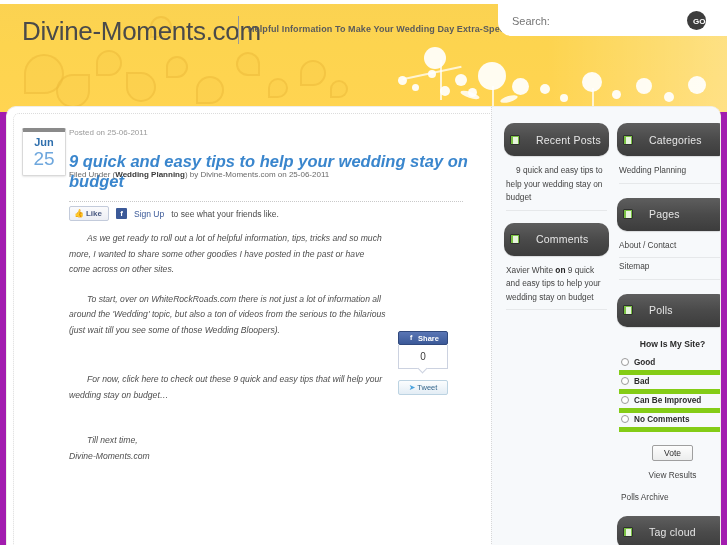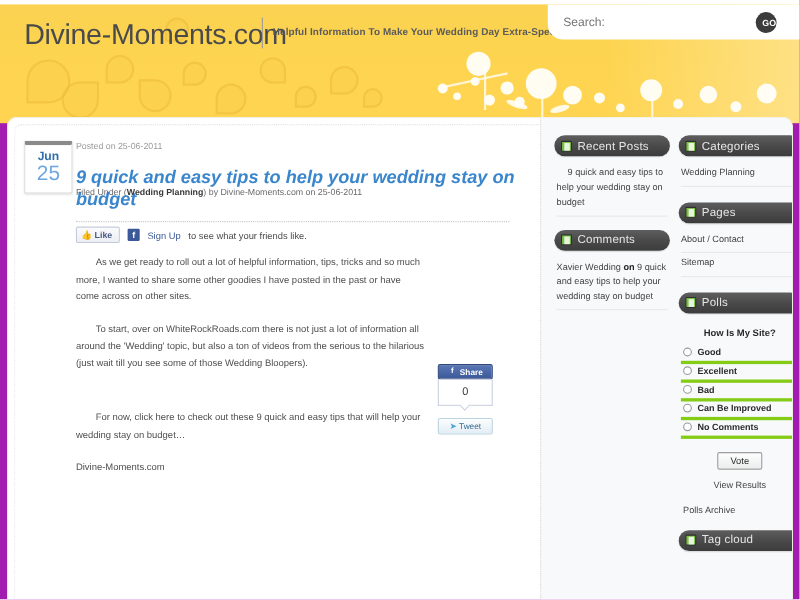--- a/index.html
+++ b/index.html
@@ -215,20 +215,21 @@
   }
   .fb-link { color:#3b5998; cursor:pointer; }
   .fb-rest { color:#4b4b4b; }
 
   .post-body {
     position: absolute; left: 62px; top: 124px;
     width: 318px;
     font-size: 8.6px;
     color: #4f4f4f;
     line-height: 15.5px;
+    font-style: italic;
   }
   .post-body p { margin: 0 0 14px 0; text-indent: 18px; }
   .post-body p.noindent { text-indent: 0; }
 
   
   .share-col {
     position: absolute; left: 391px; top: 224px;
   }
   .fb-share-btn {
     width: 50px; height: 14px;
@@ -262,25 +263,25 @@
   }
   .bird { color:#4aa3de; font-size:8px; }
 
   
   .sb-col { position: absolute; }
   .sb-col-left  { left: 497px; top: 16px; width: 105px; }
   .sb-col-right { left: 610px; top: 16px; width: 111px; }
 
   .widget { margin-bottom: 9px; }
   .widget-head {
-    height: 19px;
+    height: 33px;
     border-radius: 10px;
     background: linear-gradient(to bottom,#5e5e5e 0%,#4a4a4a 50%,#3c3c3c 100%);
     display: flex; align-items: center;
-    padding-left: 6px; gap: 5px;
+    padding-left: 6px; gap: 16px;
     box-shadow: 0 1px 1px rgba(0,0,0,0.12);
   }
   .widget-icon {
     width: 10px; height: 10px;
     background: #7ac143;
     border: 1px solid #2f2f2f;
     border-radius: 1px;
     position: relative;
   }
   .widget-icon::after {
@@ -303,21 +304,21 @@
 
   
   .poll-q {
     text-align:center; font-size:8.6px; font-weight:bold;
     color:#2b2b2b; margin: 6px 0 7px 0;
   }
   .poll-opt {
     display:flex; align-items:center; gap:5px;
     font-size:8.2px; font-weight:bold; color:#2b2b2b;
     padding: 2px 0 3px 2px;
-    border-bottom: 3px solid #84cc16;
+    border-bottom: 5px solid #84cc16;
     cursor:pointer;
   }
   .radio {
     width:8px; height:8px; border-radius:50%;
     border:1px solid #9a9a9a; background:#fff;
     flex: 0 0 auto;
   }
   .vote-wrap { text-align:center; margin-top:10px; }
   .vote-btn {
     font-family:"Liberation Sans",sans-serif;
@@ -416,20 +417,21 @@
         </span>
         <span class="fb-f">f</span>
         <span class="fb-link">Sign Up</span>
         <span class="fb-rest">to see what your friends like.</span>
       </div>
 
       <div class="post-body">
         <p>As we get ready to roll out a lot of helpful information, tips, tricks and so much more, I wanted to share some other goodies I have posted in the past or have come across on other sites.</p>
         <p>To start, over on WhiteRockRoads.com there is not just a lot of information all around the 'Wedding' topic, but also a ton of videos from the serious to the hilarious (just wait till you see some of those Wedding Bloopers).</p>
         <p style="margin-top:34px;">For now, click here to check out these 9 quick and easy tips that will help your wedding stay on budget…</p>
+        <p style="margin-top:30px; margin-bottom:0;">Till next time,</p>
         <p class="noindent">Divine-Moments.com</p>
       </div>
 
       <div class="share-col">
         <div class="fb-share-btn">
           <span class="fb-f" style="width:8px;height:8px;line-height:8px;font-size:7px;background:transparent;border:none;">f</span>
           <span>Share</span>
         </div>
         <div class="fb-share-count">
           <span>0</span>
@@ -455,21 +457,21 @@
         </div>
       </div>
 
       <div class="widget" style="margin-top:12px;">
         <div class="widget-head">
           <span class="widget-icon"></span>
           <span class="widget-title">Comments</span>
         </div>
         <div class="widget-body">
           <div class="wb-text">
-            <span>Xavier Wedding</span>
+            <span>Xavier White</span>
             <b>on</b>
             <span>9 quick and easy tips to help your wedding stay on budget</span>
           </div>
         </div>
       </div>
 
     </div>
 
     <div class="sb-col sb-col-right">
 
@@ -498,24 +500,20 @@
         <div class="widget-head">
           <span class="widget-icon"></span>
           <span class="widget-title">Polls</span>
         </div>
         <div class="widget-body">
           <div class="poll-q">How Is My Site?</div>
 
           <div class="poll-opt">
             <span class="radio"></span>
             <span>Good</span>
-          </div>
-          <div class="poll-opt">
-            <span class="radio"></span>
-            <span>Excellent</span>
           </div>
           <div class="poll-opt">
             <span class="radio"></span>
             <span>Bad</span>
           </div>
           <div class="poll-opt">
             <span class="radio"></span>
             <span>Can Be Improved</span>
           </div>
           <div class="poll-opt">

